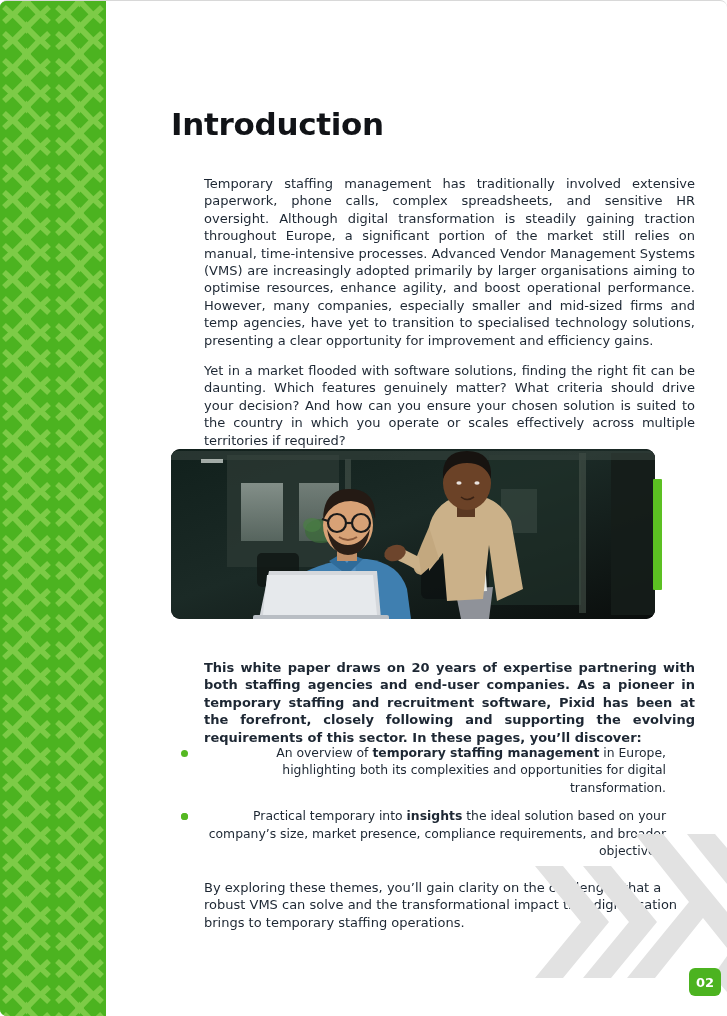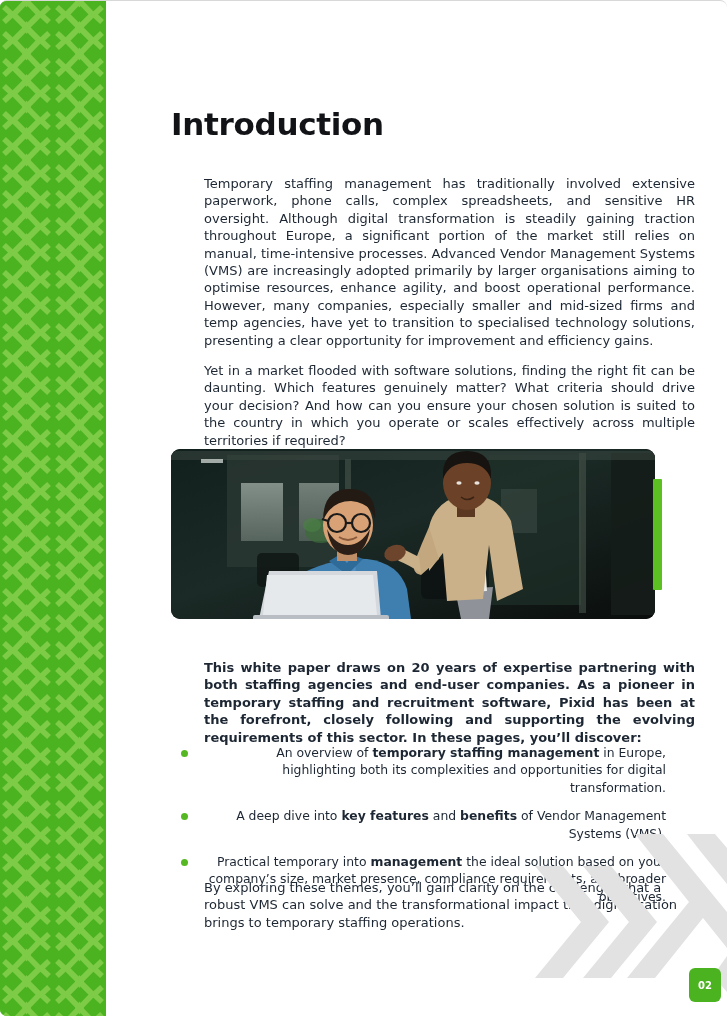--- a/index.html
+++ b/index.html
@@ -151,25 +151,25 @@
     pointer-events: none;
   }
   #watermark svg { display: block; width: 200px; height: 190px; }
 
   
   #page-badge {
     position: absolute;
     left: 689px;
     top: 967px;
     width: 32px;
-    height: 34px;
+    height: 28px;
     border-radius: 6px;
     background: #4cb320;
     color: #ffffff;
-    font-size: 10px;
+    font-size: 13px;
     font-weight: bold;
     display: flex;
     align-items: center;
     justify-content: center;
     font-family: "DejaVu Sans", sans-serif;
   }
 </style>
 </head>
 <body>
 
@@ -305,22 +305,22 @@
           </g>
         </svg>
       </div>
       <div id="photo-accent-bar"></div>
     </div>
 
     <p class="para" id="para-paper">This white paper draws on 20 years of expertise partnering with both staffing agencies and end-user companies. As a pioneer in temporary staffing and recruitment software, Pixid has been at the forefront, closely following and supporting the evolving requirements of this sector. In these pages, you’ll discover:</p>
 
     <ul id="bullets">
         <li><span class="bullet-dot"></span><span class="bullet-text"><span>An overview of </span><b>temporary staffing management</b><span> in Europe, highlighting both its complexities and opportunities for digital transformation.</span></span></li>
-        <li><span class="bullet-dot"></span><span class="bullet-text"><span>A deep dive into </span><b>key features</b><span> and </span><b>benefits</b><span> of Vendor Management Systems (VMS).</span></span></li>
-        <li><span class="bullet-dot"></span><span class="bullet-text"><span>Practical temporary into </span><b>management</b><span> the ideal solution based on your company’s size, market presence, compliance requirements, and broader objectives.</span></span></li>
+        <li><span class="bullet-dot"></span></li>
+        <li><span class="bullet-dot"></span><span class="bullet-text"><span>Practical temporary into </span><b>insights</b><span> the ideal solution based on your company’s size, market presence, compliance requirements, and broader objectives.</span></span></li>
       </ul>
 
     <p class="para left-align" id="para-closing">By exploring these themes, you’ll gain clarity on the challenges that a robust VMS can solve and the transformational impact that digitalisation brings to temporary staffing operations.</p>
 
   </div>
 
   <div id="watermark">
     <svg viewBox="0 0 200 190">
       <g fill="#e2e2e2">
         <path d="M 8 40 L 36 40 L 82 96 L 36 152 L 8 152 L 54 96 Z"></path>

